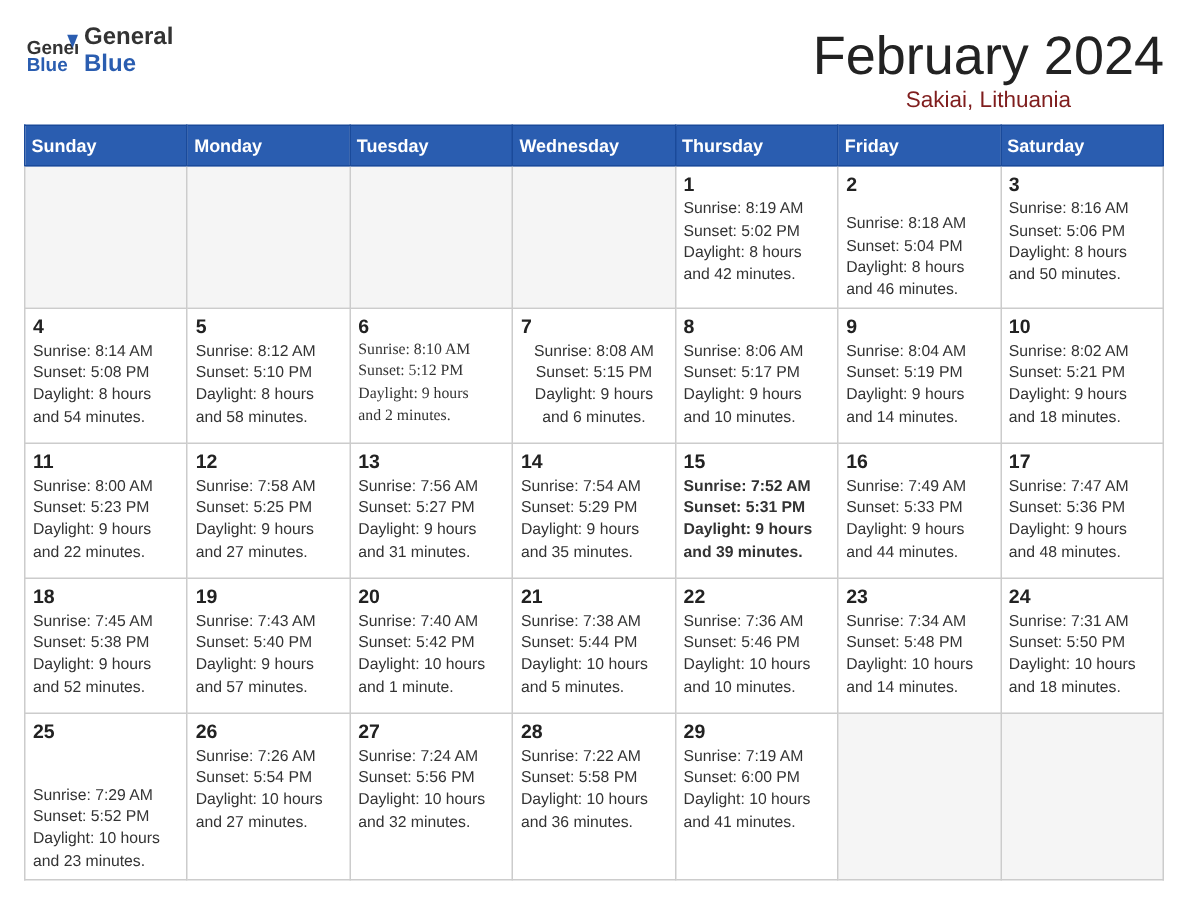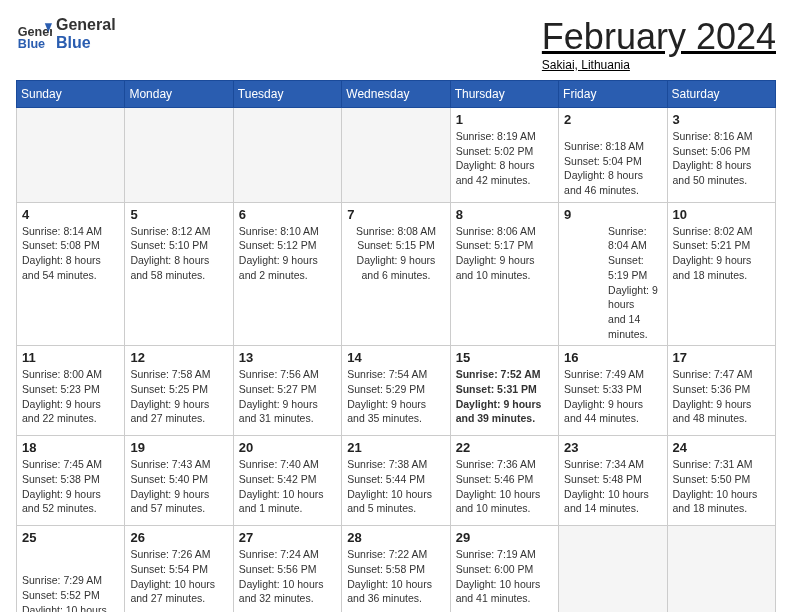--- a/index.html
+++ b/index.html
@@ -22,43 +22,42 @@
       font-size: 20px;
       font-weight: bold;
       color: #2a5db0;
     }
     .logo-icon {
       width: 36px;
       height: 36px;
       margin-right: 4px;
     }
     .title-block {
-      text-align: left;
-      text-decoration: underline;
+      text-align: center;
     }
     .month-title {
       font-size: 36px;
       font-weight: normal;
       color: #222;
     }
     .location-title {
-      font-size: 12px;
-      color: #000000;
+      font-size: 15px;
+      color: #7f1d1d;
     }
     .calendar {
       width: 100%;
       border-collapse: collapse;
       font-size: 11px;
     }
     .calendar th {
       background: #2a5db0;
       color: #fff;
       padding: 6px 4px;
       text-align: left;
-      font-weight: normal;
+      font-weight: bold;
       font-size: 12px;
       border: 1px solid #1a4a9a;
     }
     .calendar td {
       border: 1px solid #ccc;
       vertical-align: top;
       padding: 4px 5px;
       width: 108px;
       min-height: 80px;
       background: #fff;
@@ -152,42 +151,42 @@
         </td>
         <td>
           <div class="day-number">5</div>
           <div class="day-info" style="white-space: pre-line;">Sunrise: 8:12 AM
 Sunset: 5:10 PM
 Daylight: 8 hours
 and 58 minutes.</div>
         </td>
         <td>
           <div class="day-number">6</div>
-          <div class="day-info" style="white-space: pre-line;">Sunrise: 8:10 AM
+          <div class="day-info" style="white-space: pre-line; font-family: Liberation Serif, serif;">Sunrise: 8:10 AM
 Sunset: 5:12 PM
 Daylight: 9 hours
 and 2 minutes.</div>
         </td>
         <td>
           <div class="day-number">7</div>
           <div class="day-info" style="white-space: pre-line; text-align: center;">Sunrise: 8:08 AM
 Sunset: 5:15 PM
 Daylight: 9 hours
 and 6 minutes.</div>
         </td>
         <td>
           <div class="day-number">8</div>
           <div class="day-info" style="white-space: pre-line;">Sunrise: 8:06 AM
 Sunset: 5:17 PM
 Daylight: 9 hours
 and 10 minutes.</div>
         </td>
         <td>
           <div class="day-number">9</div>
-          <div class="day-info" style="white-space: pre-line; margin-left: 44px;">Sunrise: 8:04 AM
+          <div class="day-info" style="white-space: pre-line;">Sunrise: 8:04 AM
 Sunset: 5:19 PM
 Daylight: 9 hours
 and 14 minutes.</div>
         </td>
         <td>
           <div class="day-number">10</div>
           <div class="day-info" style="white-space: pre-line;">Sunrise: 8:02 AM
 Sunset: 5:21 PM
 Daylight: 9 hours
 and 18 minutes.</div>

